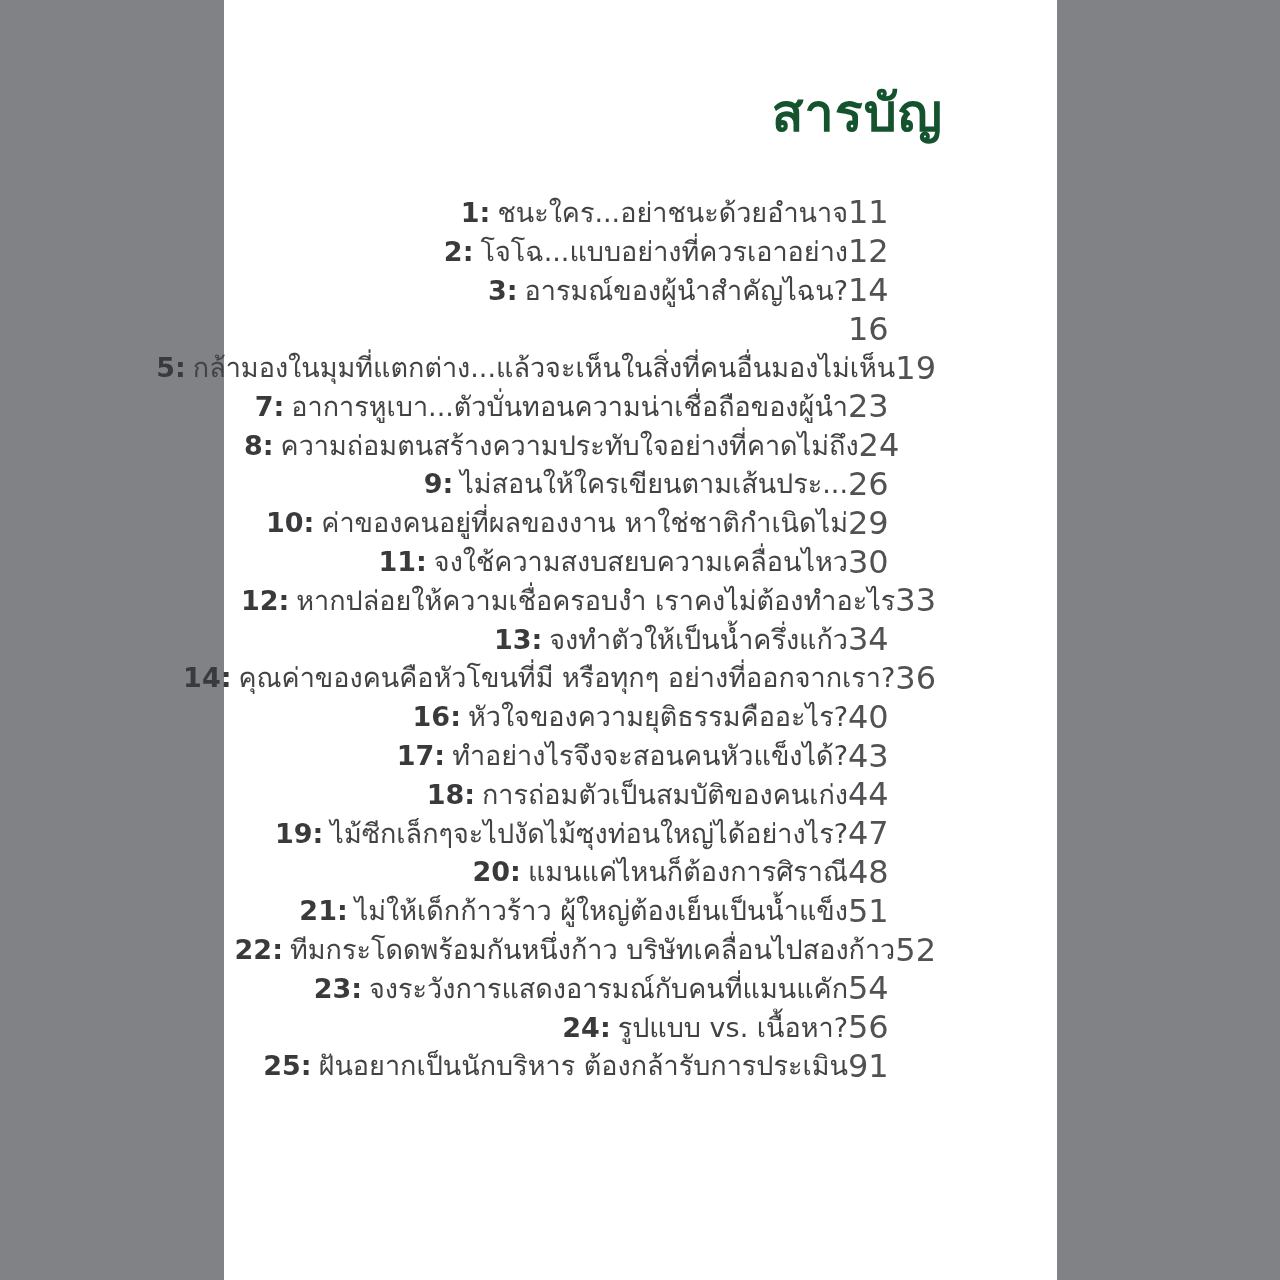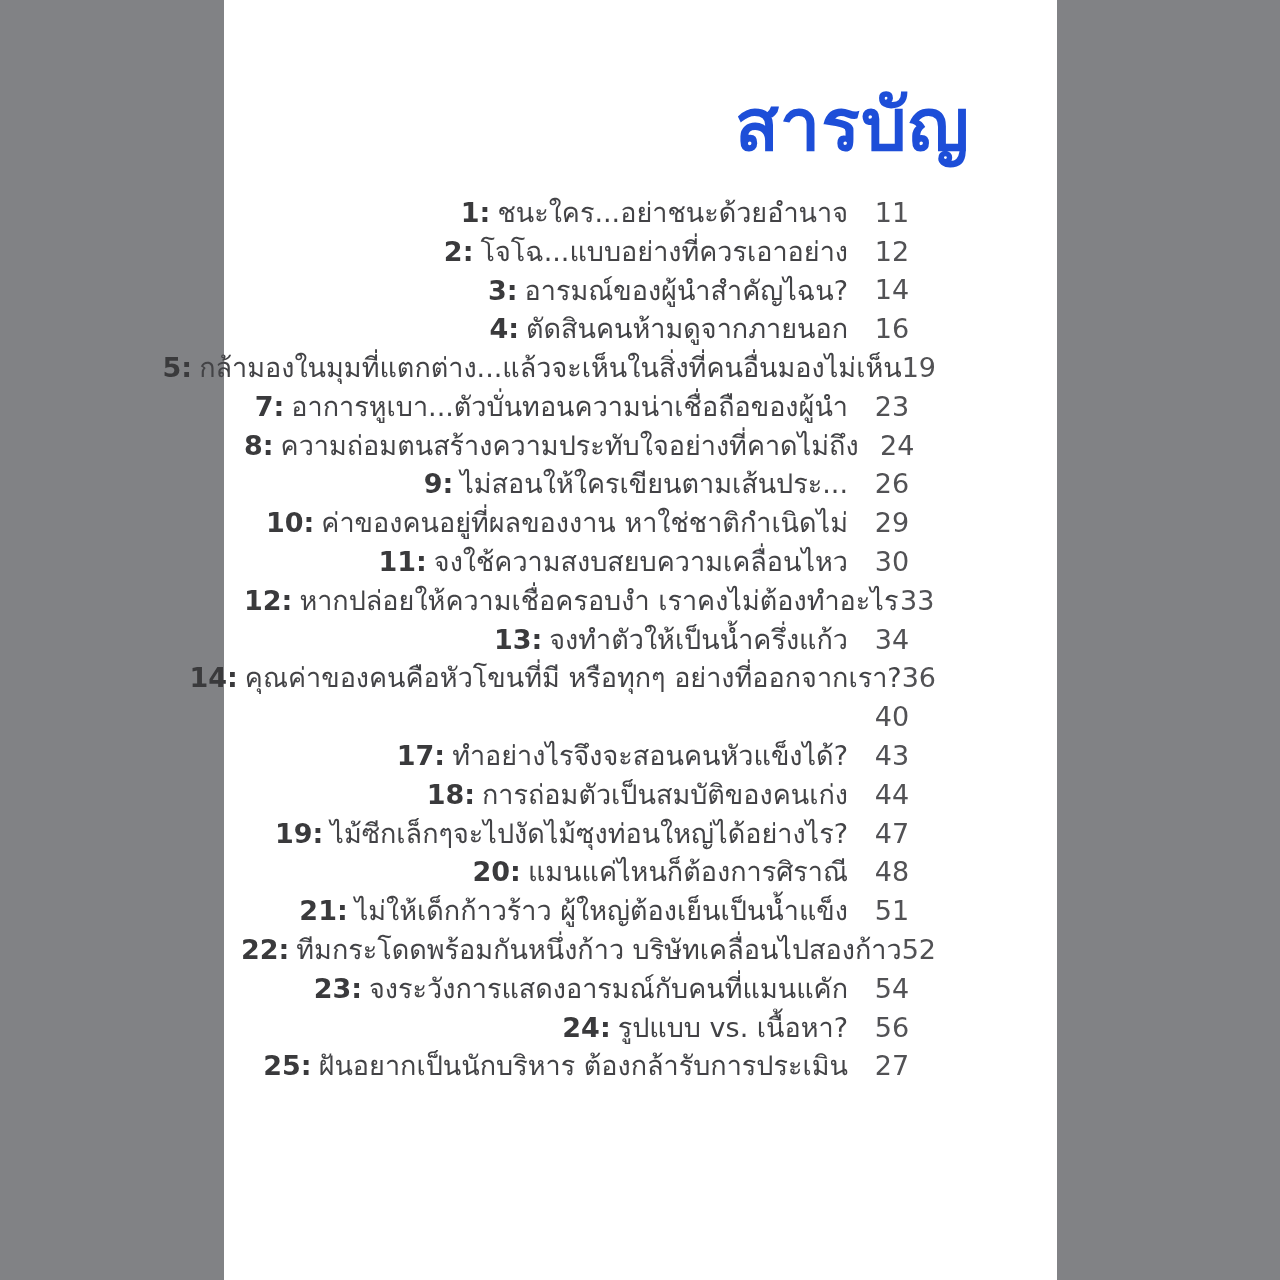--- a/index.html
+++ b/index.html
@@ -18,25 +18,25 @@
     left: 224px;
     top: 0;
     width: 833px;
     height: 1280px;
     background: #ffffff;
   }
 
   .toc-title {
     position: absolute;
     top: 84px;
-    right: 87px;
-    font-size: 72px;
+    right: 114px;
+    font-size: 52px;
     line-height: 1.15;
     font-weight: 600;
-    color: #1d4ed8;
+    color: #14532d;
     letter-spacing: 1px;
     white-space: nowrap;
   }
 
   .toc-list {
     position: absolute;
     top: 193px;
     left: 20px;
     right: 121px;
   }
@@ -57,22 +57,22 @@
 
   .toc-num {
     font-weight: 700;
     color: #3a3a3c;
     margin-right: 7px;
     font-style: normal;
   }
 
   .toc-page {
     width: 88px;
-    text-align: center;
-    font-size: 27px;
+    text-align: left;
+    font-size: 32px;
     color: #525255;
   }
 </style>
 </head>
 <body>
 
 <div class="stage">
   <div class="paper">
 
     <div class="toc-title">สารบัญ</div>
@@ -85,21 +85,20 @@
       </div>
       <div class="toc-row">
         <span class="toc-text"><i class="toc-num">2:</i><span>โจโฉ...แบบอย่างที่ควรเอาอย่าง</span></span>
         <span class="toc-page">12</span>
       </div>
       <div class="toc-row">
         <span class="toc-text"><i class="toc-num">3:</i><span>อารมณ์ของผู้นำสำคัญไฉน?</span></span>
         <span class="toc-page">14</span>
       </div>
       <div class="toc-row">
-        <span class="toc-text"><i class="toc-num">4:</i><span>ตัดสินคนห้ามดูจากภายนอก</span></span>
         <span class="toc-page">16</span>
       </div>
       <div class="toc-row">
         <span class="toc-text"><i class="toc-num">5:</i><span>กล้ามองในมุมที่แตกต่าง...แล้วจะเห็นในสิ่งที่คนอื่นมองไม่เห็น</span></span>
         <span class="toc-page">19</span>
       </div>
       <div class="toc-row">
         <span class="toc-text"><i class="toc-num">7:</i><span>อาการหูเบา...ตัวบั่นทอนความน่าเชื่อถือของผู้นำ</span></span>
         <span class="toc-page">23</span>
       </div>
@@ -125,20 +124,21 @@
       </div>
       <div class="toc-row">
         <span class="toc-text"><i class="toc-num">13:</i><span>จงทำตัวให้เป็นน้ำครึ่งแก้ว</span></span>
         <span class="toc-page">34</span>
       </div>
       <div class="toc-row">
         <span class="toc-text"><i class="toc-num">14:</i><span>คุณค่าของคนคือหัวโขนที่มี หรือทุกๆ อย่างที่ออกจากเรา?</span></span>
         <span class="toc-page">36</span>
       </div>
       <div class="toc-row">
+        <span class="toc-text"><i class="toc-num">16:</i><span>หัวใจของความยุติธรรมคืออะไร?</span></span>
         <span class="toc-page">40</span>
       </div>
       <div class="toc-row">
         <span class="toc-text"><i class="toc-num">17:</i><span>ทำอย่างไรจึงจะสอนคนหัวแข็งได้?</span></span>
         <span class="toc-page">43</span>
       </div>
       <div class="toc-row">
         <span class="toc-text"><i class="toc-num">18:</i><span>การถ่อมตัวเป็นสมบัติของคนเก่ง</span></span>
         <span class="toc-page">44</span>
       </div>
@@ -161,18 +161,18 @@
       <div class="toc-row">
         <span class="toc-text"><i class="toc-num">23:</i><span>จงระวังการแสดงอารมณ์กับคนที่แมนแคัก</span></span>
         <span class="toc-page">54</span>
       </div>
       <div class="toc-row">
         <span class="toc-text"><i class="toc-num">24:</i><span>รูปแบบ vs. เนื้อหา?</span></span>
         <span class="toc-page">56</span>
       </div>
       <div class="toc-row">
         <span class="toc-text"><i class="toc-num">25:</i><span>ฝันอยากเป็นนักบริหาร ต้องกล้ารับการประเมิน</span></span>
-        <span class="toc-page">27</span>
+        <span class="toc-page">91</span>
       </div>
 
     </div>
   </div>
 </div>
 
 </body></html>

